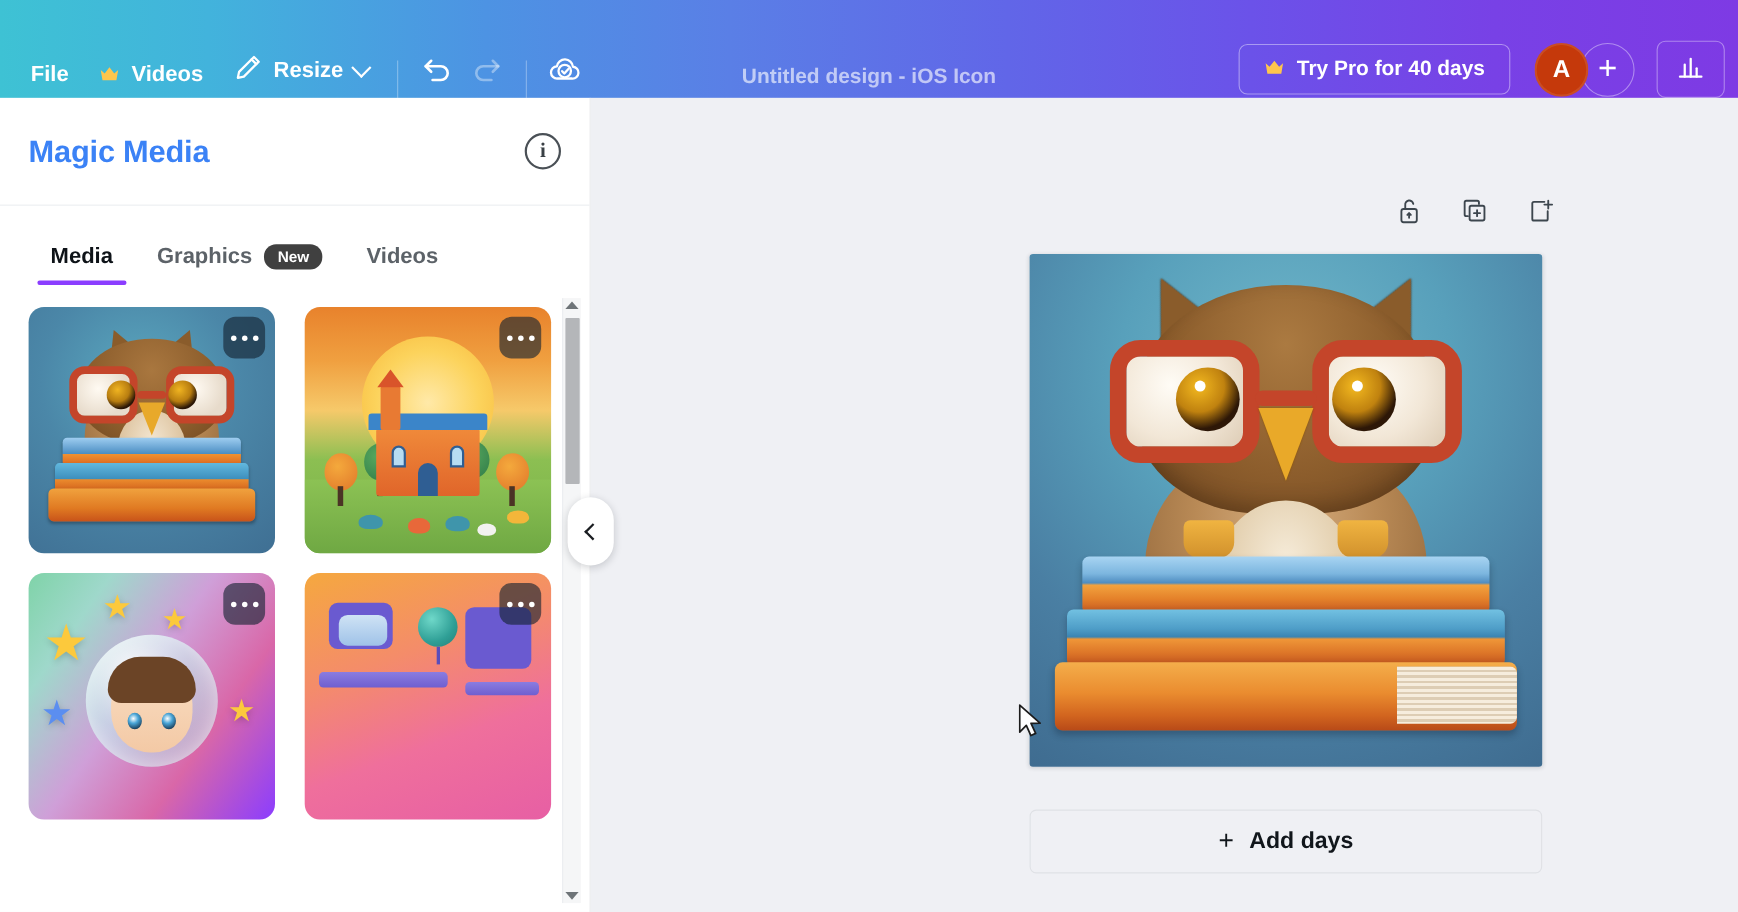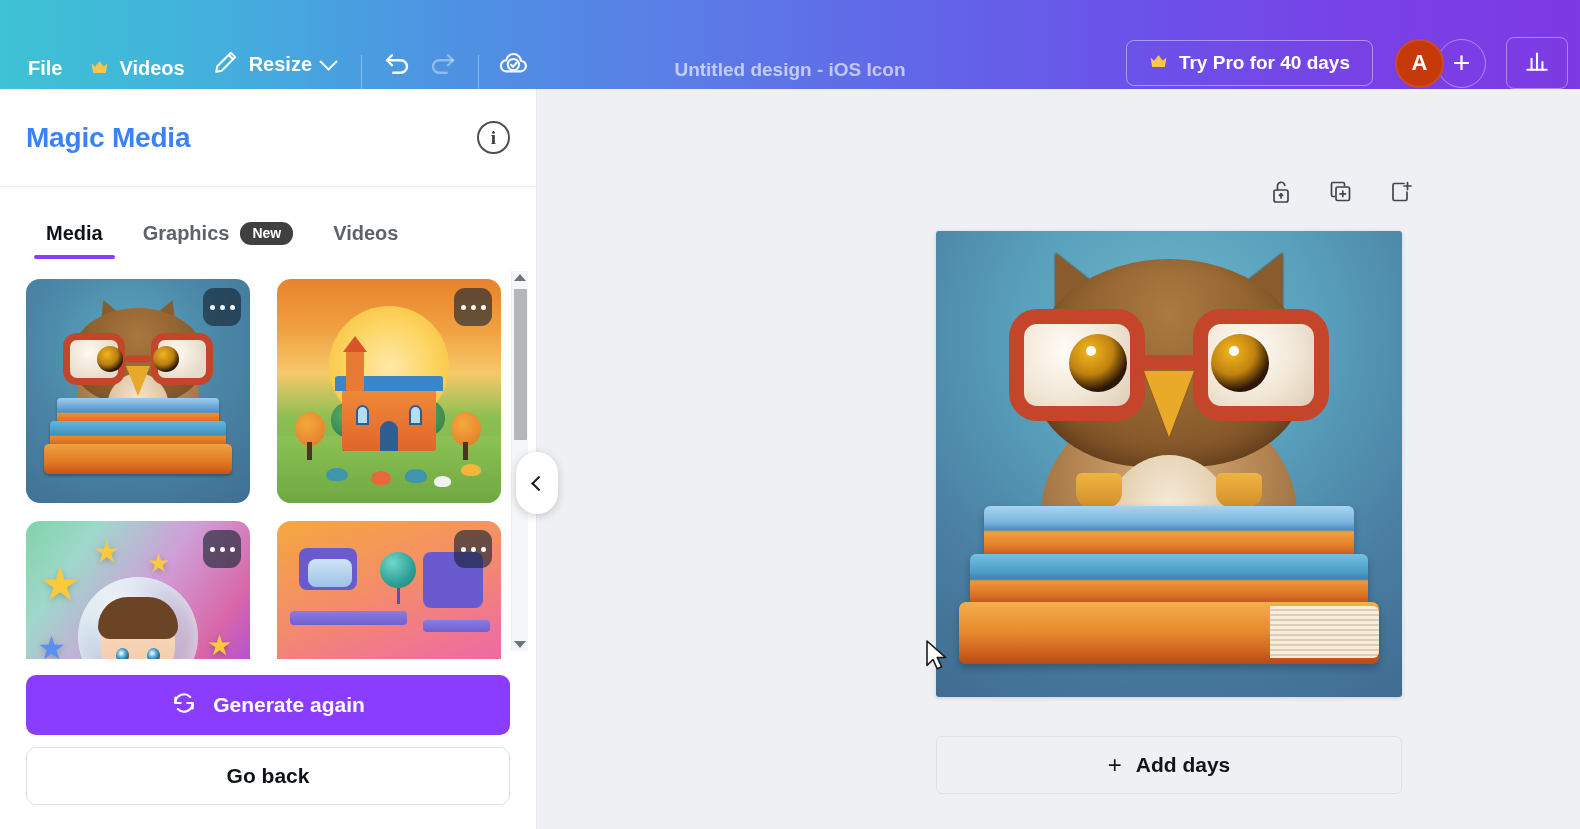--- a/index.html
+++ b/index.html
@@ -554,37 +554,20 @@
 
     </div>
 
     <div class="sb-scroll">
       <div class="sb-arrow-up"></div>
       <div class="sb-thumb"></div>
       <div class="sb-arrow-dn"></div>
     </div>
   </div>
 
-  <div class="sb-actions">
-    <button class="btn-gen">
-      <span>
-        <svg width="26" height="26" viewBox="0 0 24 24" fill="none" stroke="#fff" stroke-width="2" stroke-linecap="round" stroke-linejoin="round">
-          <path d="M20 12a8 8 0 01-13.7 5.6"></path>
-            <path d="M4 12a8 8 0 0113.7-5.6"></path>
-          <path d="M4 7v5h5"></path>
-            <path d="M20 17v-5h-5"></path>
-        </svg>
-      </span>
-      <span>Generate again</span>
-    </button>
-
-    <button class="btn-back">
-      <span>Go back</span>
-    </button>
-  </div>
 </div>
 
 <div class="collapse-pill">
   <span class="cchev"></span>
 </div>
 
 <div class="canvas-area">
 
   <div class="page-tools">
     <div class="ptool">

